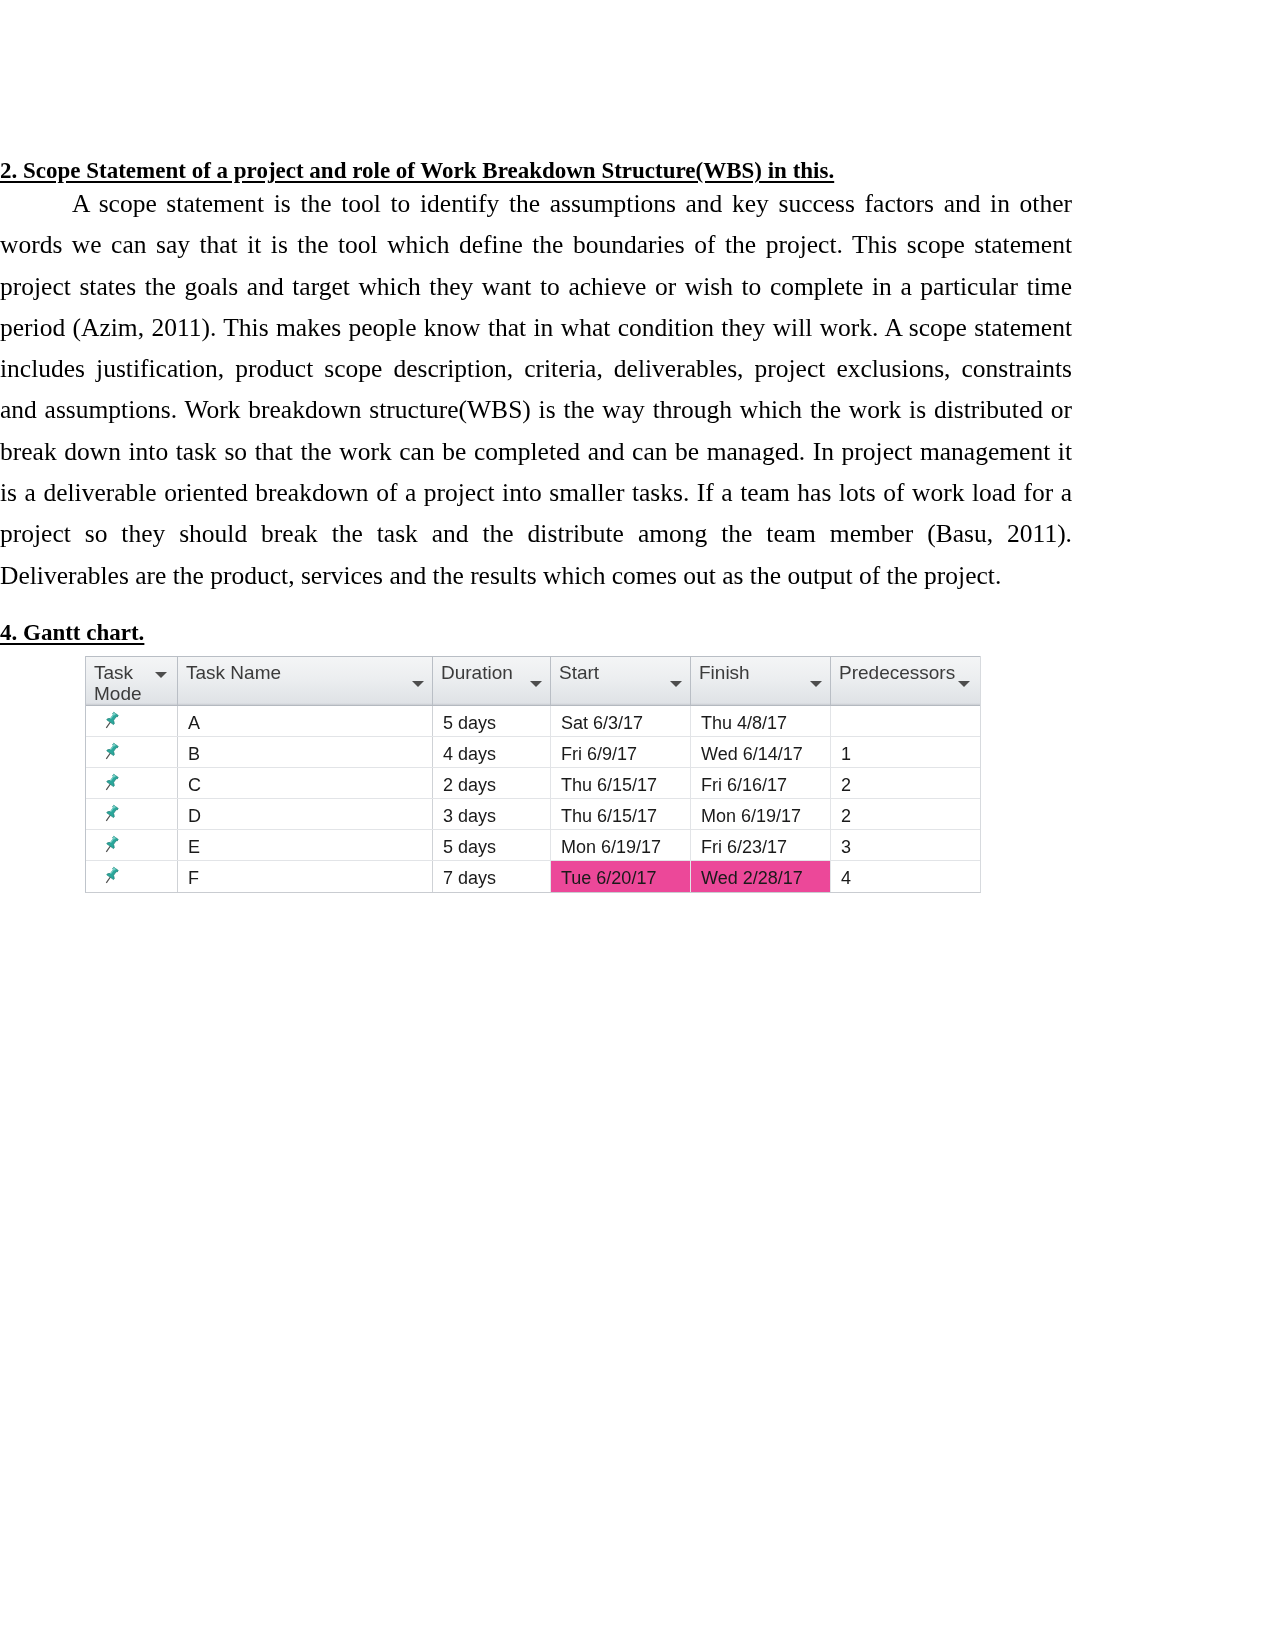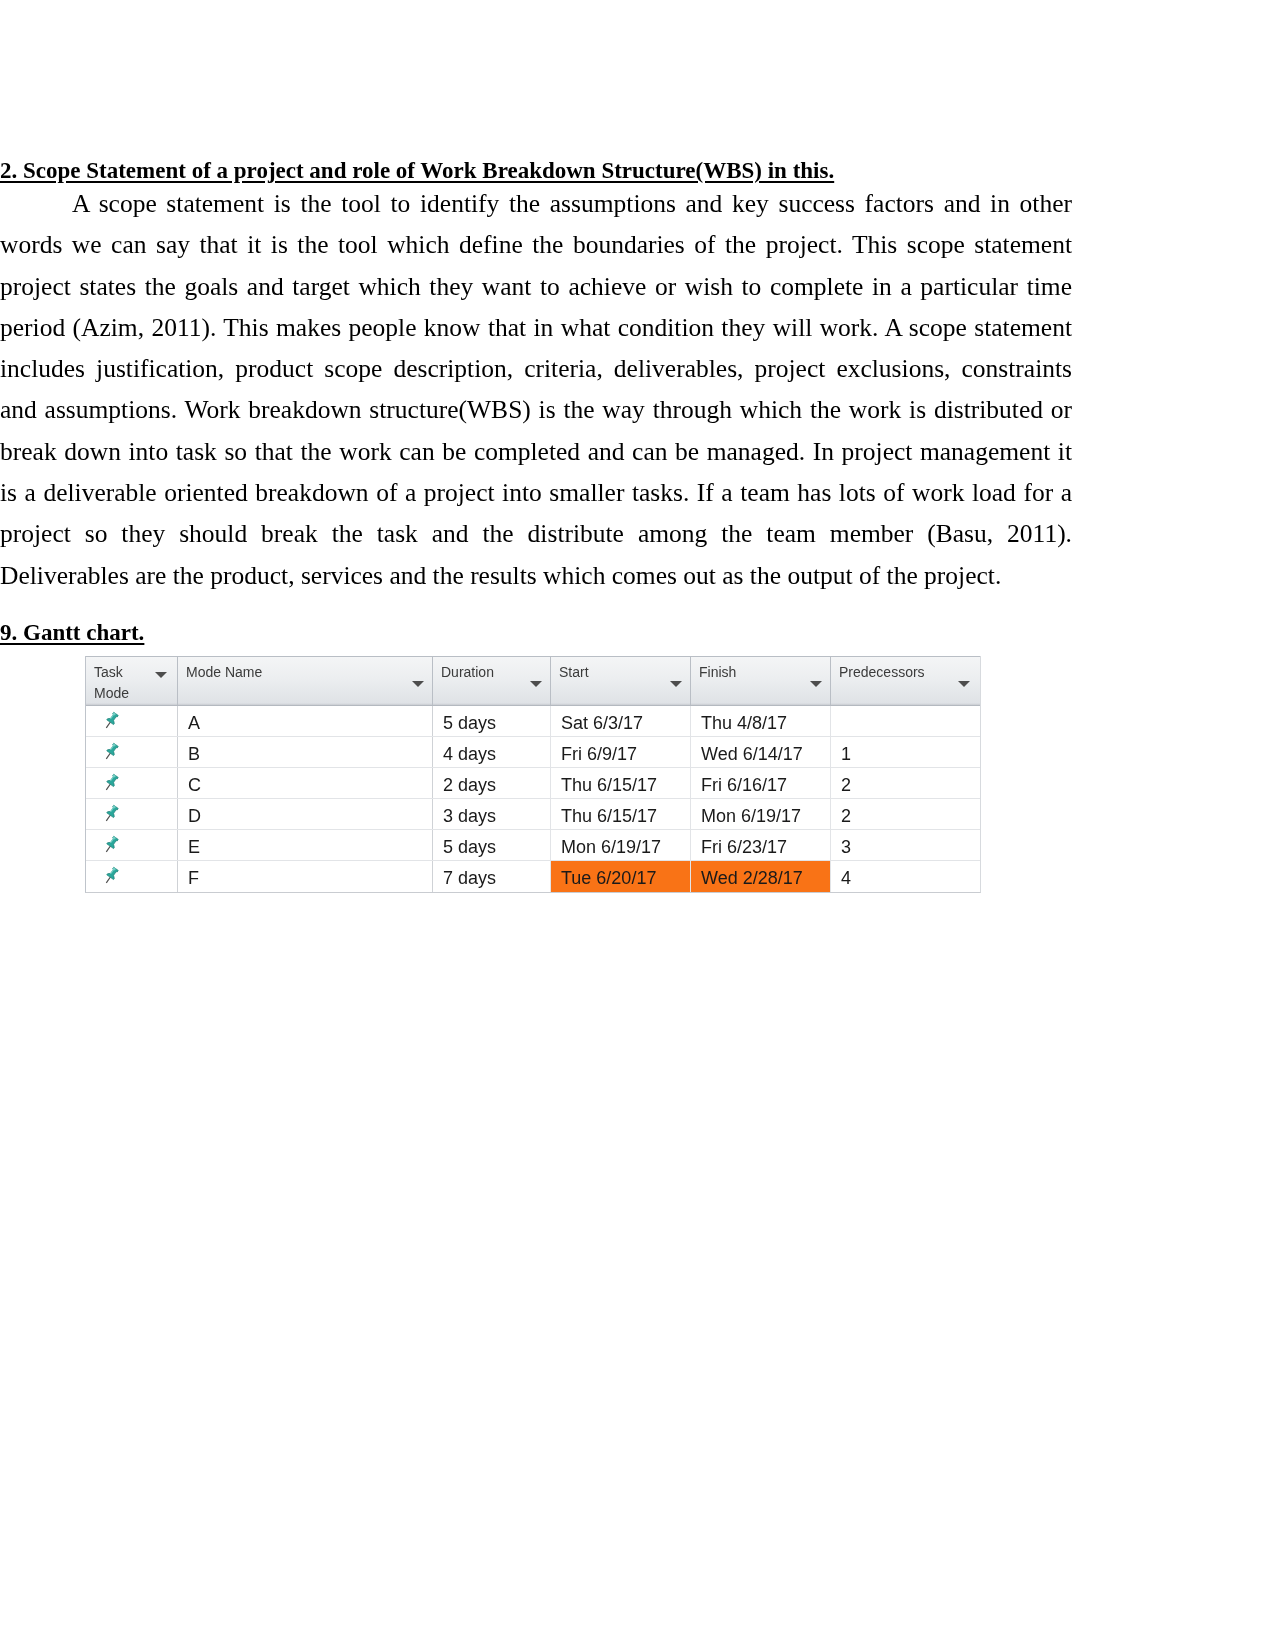--- a/index.html
+++ b/index.html
@@ -75,21 +75,21 @@
     background: linear-gradient(to bottom, #f4f5f6 0%, #eceef0 45%, #dfe2e6 96%, #c9ccd1 100%);
     border-top: 1px solid #b9bec5;
     border-bottom: 1px solid #b4b9c0;
     box-sizing: border-box;
   }
   .pt-hcell {
     position: relative;
     box-sizing: border-box;
     border-right: 1px solid #b9bec5;
     padding: 5px 6px 0 8px;
-    font-size: 14px;
+    font-size: 19px;
     color: #3b3b3b;
     line-height: 21px;
     overflow: hidden;
   }
   .pt-hcell:last-child { border-right: none; }
   .pt-hlabel { display: block; }
   .pt-arrow {
     position: absolute;
     width: 0; height: 0;
     border-left: 6px solid transparent;
@@ -110,21 +110,21 @@
     border-right: 1px solid #e2e4e7;
     padding: 4px 6px 0 10px;
     font-size: 18px;
     color: #1a1a1a;
     line-height: 26px;
     background: #ffffff;
     overflow: hidden;
     white-space: nowrap;
   }
   .pt-cell:last-child { border-right: none; }
-  .pt-cell.sel { background: #f97316; }
+  .pt-cell.sel { background: #ec4899; }
 
   
   .c-mode  { width: 92px; }
   .c-name  { width: 255px; }
   .c-dur   { width: 118px; }
   .c-start { width: 140px; }
   .c-fin   { width: 140px; }
   .c-pred  { width: 149px; }
 
   .c-mode.pt-cell {
@@ -145,34 +145,34 @@
 </style>
 </head>
 <body>
 
 <div class="page">
 
   <h1 class="heading" id="heading-scope">2. Scope Statement of a project and role of Work Breakdown Structure(WBS) in this.</h1>
 
   <p class="body-para"><span class="indent"></span><span>A scope statement is the tool to identify the assumptions and key success factors and in other words we can say that it is the tool which define the boundaries of the project. This scope statement project states the goals and target which they want to achieve or wish to complete in a particular time period (Azim, 2011). This makes people know that in what condition they will work. A scope statement includes justification, product scope description, criteria, deliverables, project exclusions, constraints and assumptions.  Work breakdown structure(WBS) is the way through which the work is distributed or break down into task so that the work can be completed and can be managed. In project management it is a deliverable oriented breakdown of a project into smaller tasks. If a team has lots of work load for a project so they should break the task and the distribute among the team member (Basu, 2011). Deliverables are the product, services  and the results which comes out as the output of the project.</span></p>
 
-  <h1 class="heading" id="heading-gantt">9. Gantt chart.</h1>
+  <h1 class="heading" id="heading-gantt">4. Gantt chart.</h1>
 
   <div class="project-table">
 
     <div class="pt-header">
 
       <div class="pt-hcell c-mode">
         <span class="pt-hlabel">Task</span>
         <span class="pt-hlabel">Mode</span>
         <span class="pt-arrow" style="right:10px;"></span>
       </div>
 
       <div class="pt-hcell c-name">
-        <span class="pt-hlabel">Mode Name</span>
+        <span class="pt-hlabel">Task Name</span>
         <span class="pt-arrow" style="right:8px;top:24px;"></span>
       </div>
 
       <div class="pt-hcell c-dur">
         <span class="pt-hlabel">Duration</span>
         <span class="pt-arrow" style="right:8px;top:24px;"></span>
       </div>
 
       <div class="pt-hcell c-start">
         <span class="pt-hlabel">Start</span>

